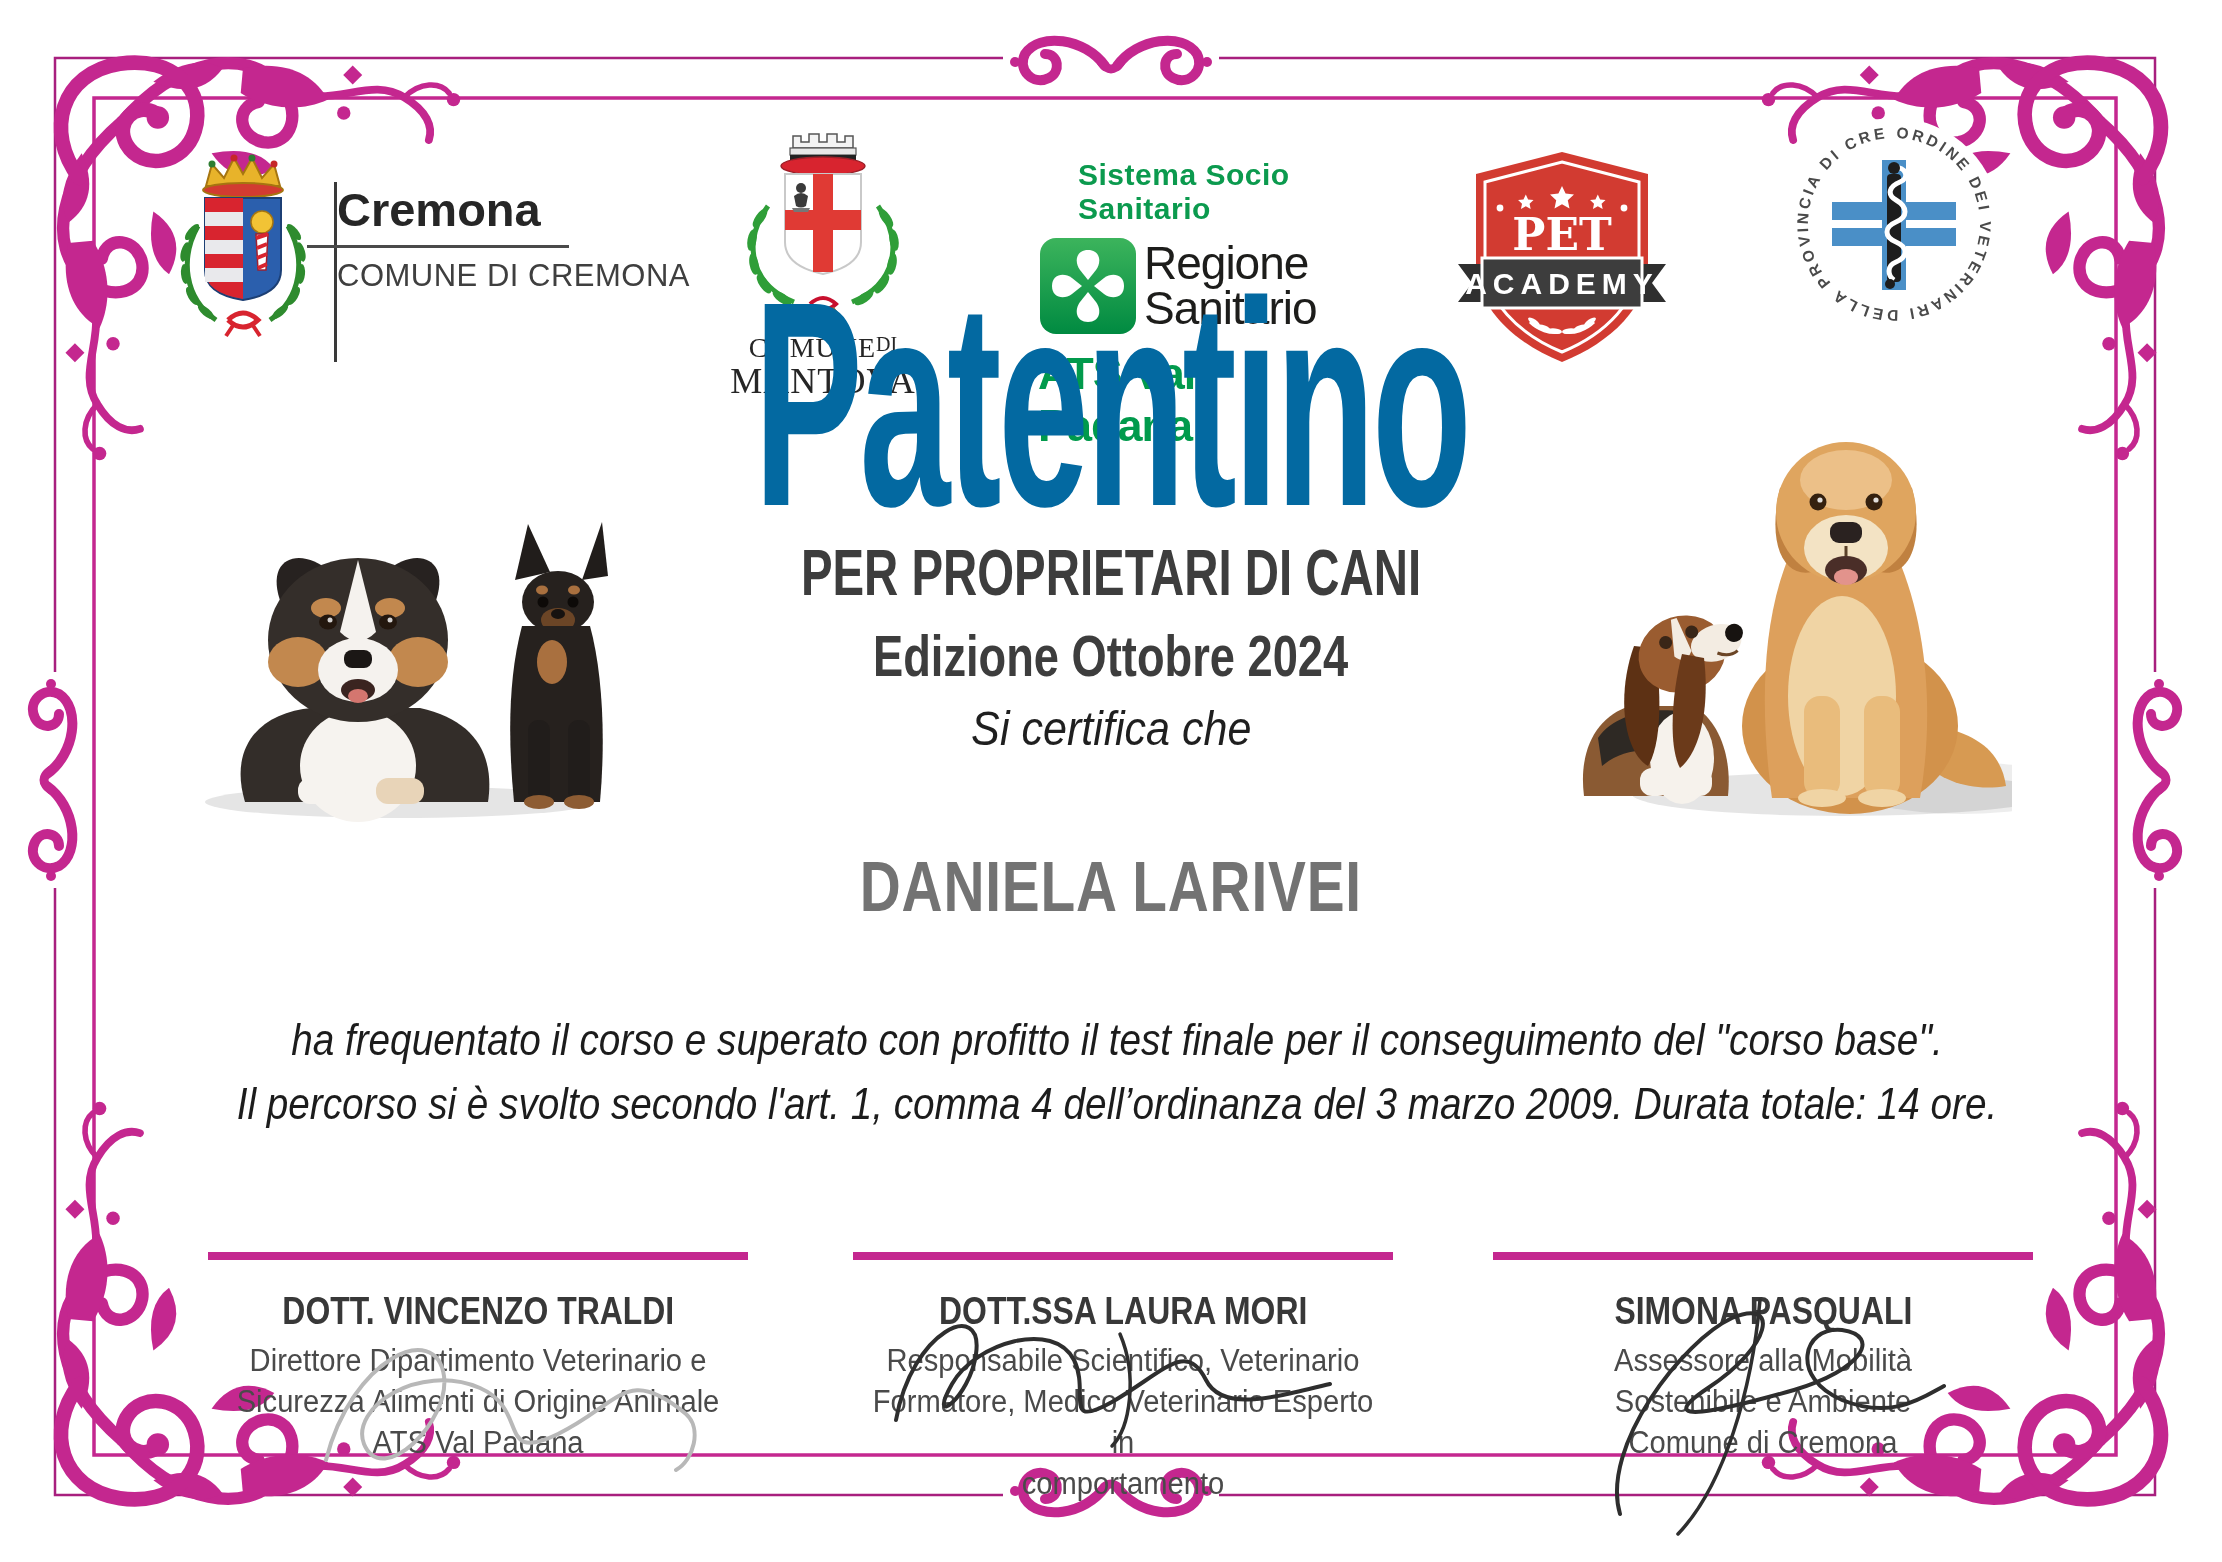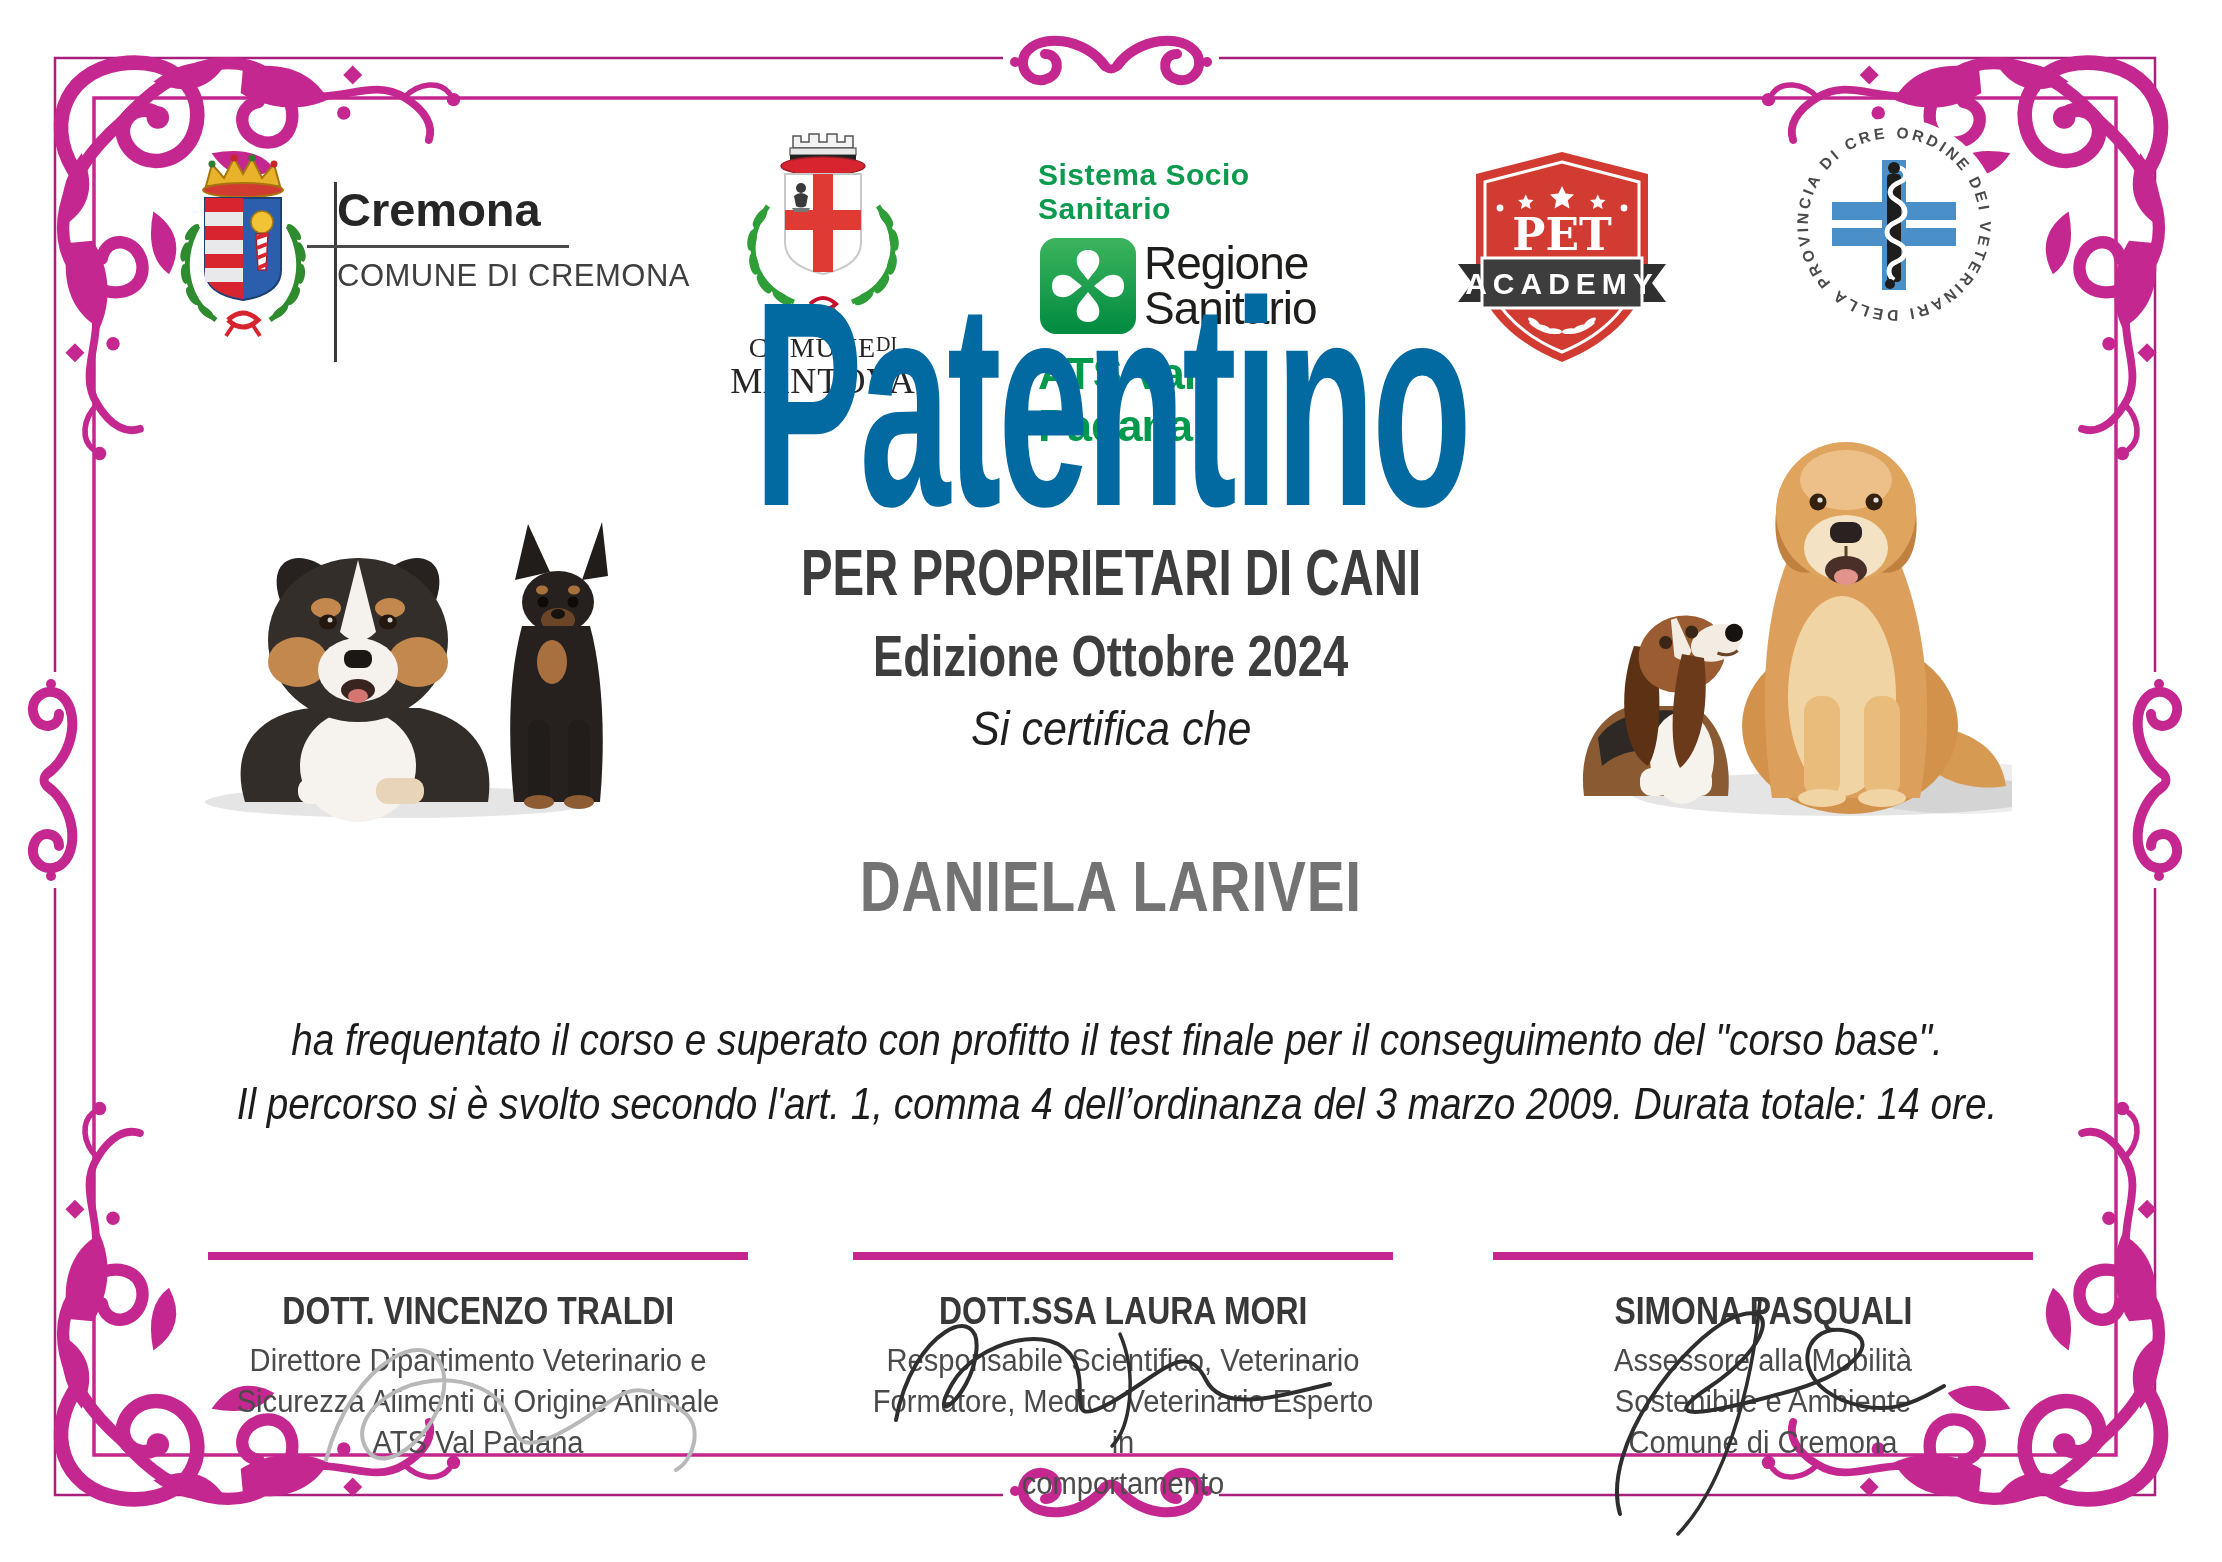--- a/index.html
+++ b/index.html
@@ -25,21 +25,21 @@
   .cremona-rule{width:262px;height:3px;background:#4a4a4a;margin:8px 0 10px -30px;}
   .cremona-sub{font-size:31px;color:#3f3f3f;letter-spacing:0.5px;}
 
   .mantova{left:698px;top:126px;width:250px;text-align:center;}
   .mantova-text{font-family:"Liberation Serif","DejaVu Serif",serif;color:#262626;line-height:1.02;margin-top:4px;}
   .mantova-l1{font-size:28px;letter-spacing:1px;}
   .mantova-di{font-size:20px;vertical-align:6px;}
   .mantova-l2{font-size:36px;letter-spacing:1px;}
 
   .lombardia{left:1038px;top:158px;width:320px;}
-  .lomb-top{font-size:30px;color:#0b9a4e;font-weight:bold;letter-spacing:0.5px;margin-bottom:10px;}
+  .lomb-top{font-size:30px;color:#0b9a4e;font-weight:bold;letter-spacing:0.5px;margin-bottom:10px;margin-left:40px;}
   .lomb-row{display:flex;align-items:center;}
   .lomb-name{margin-left:6px;font-size:46px;line-height:0.98;color:#1d1d1b;letter-spacing:-1px;}
   .lomb-bottom{font-size:45px;color:#019a4c;font-weight:bold;margin-top:12px;letter-spacing:-1px;}
 
   .pet{left:1452px;top:146px;}
   .ordine{left:1786px;top:116px;}
 
   
   .sig-col{top:1252px;width:540px;}
   .sig-col .bar{height:8px;background:#c4278f;}

